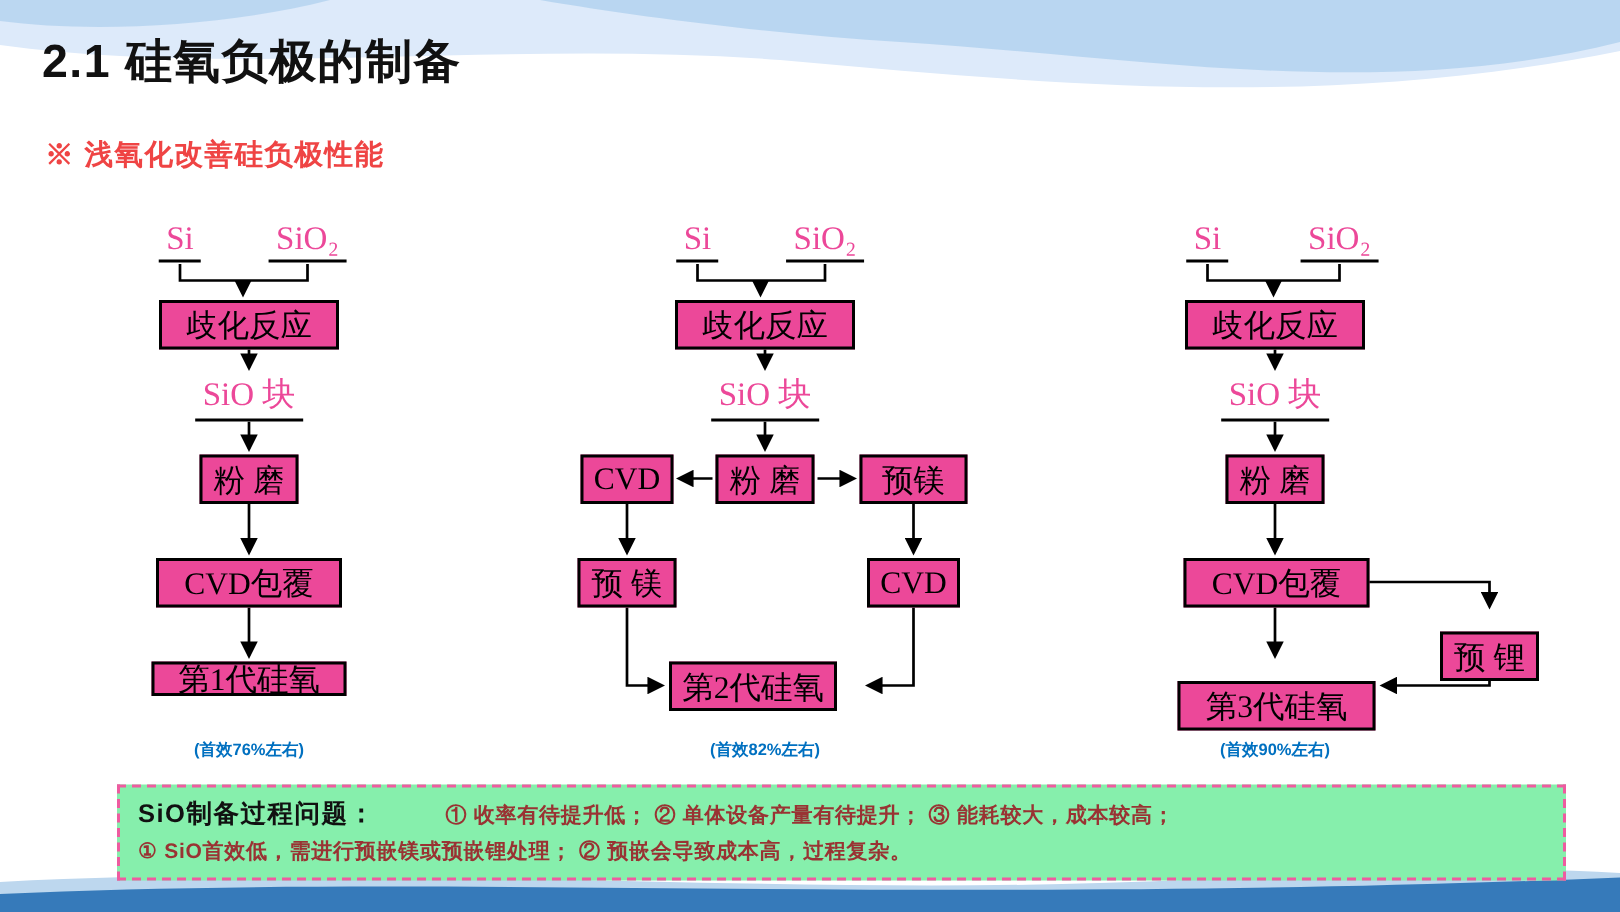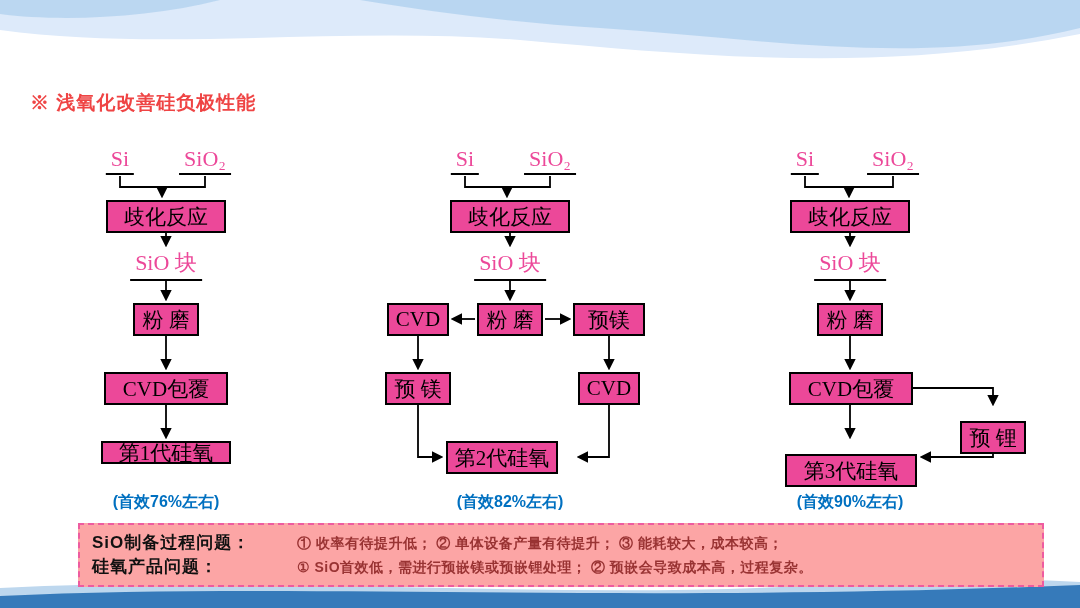--- a/index.html
+++ b/index.html
@@ -24,25 +24,25 @@
     display:flex;align-items:center;justify-content:center;
     font-size:21px;font-family:"Liberation Serif",serif;white-space:nowrap;
   }
   .ulabel{
     position:absolute;z-index:2;transform:translateX(-50%);
     font-size:22px;font-family:"Liberation Serif",serif;color:#ec4899;
     border-bottom:2px solid #000;padding:0 5px 1px 5px;white-space:nowrap;background:#fff;
   }
   .caption{
     position:absolute;z-index:2;transform:translateX(-50%);
-    font-size:16px;font-weight:bold;color:#0070C0;white-space:nowrap;
+    font-size:11px;font-weight:bold;color:#0070C0;white-space:nowrap;
   }
   .notes{
     position:absolute;left:78px;top:523px;width:966px;height:64px;z-index:2;
-    box-sizing:border-box;border:2px dashed #ee5ba0;background:#fca5a5;
+    box-sizing:border-box;border:2px dashed #ee5ba0;background:#86efac;
     padding:6px 12px;display:flex;flex-direction:column;justify-content:space-around;
   }
   .note-row{display:flex;align-items:baseline;line-height:24px;white-space:nowrap;}
   .note-label{
     font-size:17px;font-weight:bold;color:#111;width:205px;flex:0 0 205px;letter-spacing:1px;
   }
   .note-text{
     font-size:14px;color:#993333;font-weight:bold;letter-spacing:0.5px;
   }
 </style>
@@ -91,20 +91,21 @@
       <path d="M849,187 L849,196" marker-end="url(#arr)"></path>
       <path d="M850,233 L850,245" marker-end="url(#arr)"></path>
       <path d="M850,281 L850,299" marker-end="url(#arr)"></path>
       <path d="M850,336 L850,368" marker-end="url(#arr)"></path>
       <path d="M850,405 L850,437" marker-end="url(#arr)"></path>
       <path d="M911,388 L993,388 L993,404" marker-end="url(#arr)"></path>
       <path d="M993,442 L993,457 L922,457" marker-end="url(#arr)"></path>
     </g>
   </svg>
 
+  <h1 class="title">2.1 硅氧负极的制备</h1>
   <div class="subtitle">※ 浅氧化改善硅负极性能</div>
 
   <div class="ulabel" style="left:120px;top:146px">Si</div>
   <div class="ulabel" style="left:205px;top:146px">SiO₂</div>
   <div class="box" style="left:106px;top:200px;width:120px;height:33px">歧化反应</div>
   <div class="ulabel" style="left:166px;top:248px">SiO 块</div>
   <div class="box" style="left:133px;top:303px;width:66px;height:33px">粉 磨</div>
   <div class="box" style="left:104px;top:372px;width:124px;height:33px">CVD包覆</div>
   <div class="box" style="left:101px;top:441px;width:130px;height:23px">第1代硅氧</div>
   <div class="caption" style="left:166px;top:492px">(首效76%左右)</div>
@@ -130,18 +131,17 @@
   <div class="box" style="left:960px;top:421px;width:66px;height:33px">预 锂</div>
   <div class="box" style="left:785px;top:454px;width:132px;height:33px">第3代硅氧</div>
   <div class="caption" style="left:850px;top:492px">(首效90%左右)</div>
 
   <div class="notes">
     <div class="note-row">
       <span class="note-label">SiO制备过程问题：</span>
       <span class="note-text">① 收率有待提升低； ② 单体设备产量有待提升； ③ 能耗较大，成本较高；</span>
     </div>
     <div class="note-row">
-      <span class="note-label">硅氧产品问题：</span>
       <span class="note-text">① SiO首效低，需进行预嵌镁或预嵌锂处理； ② 预嵌会导致成本高，过程复杂。</span>
     </div>
   </div>
 
 </div>
 
 </body></html>

